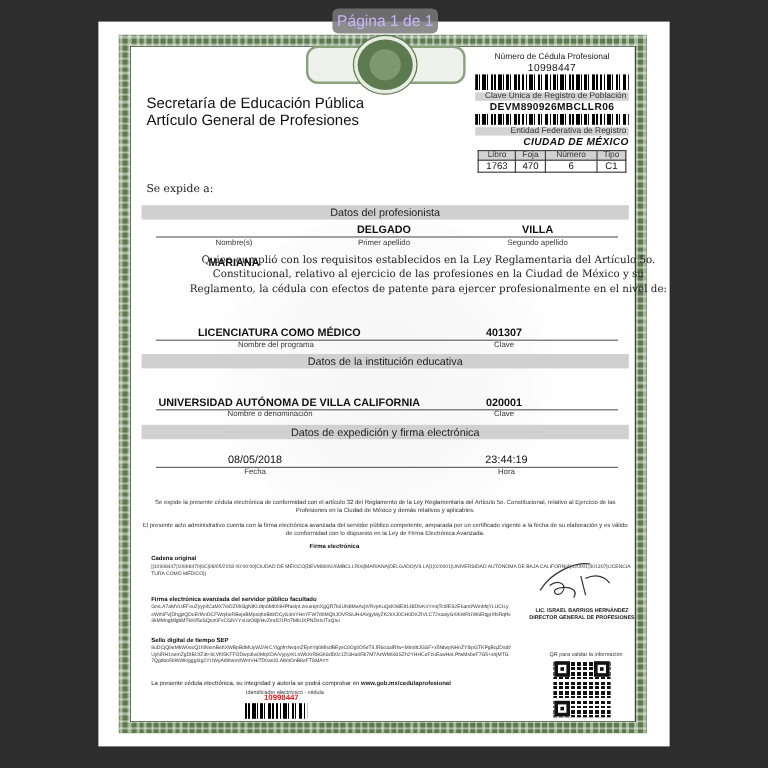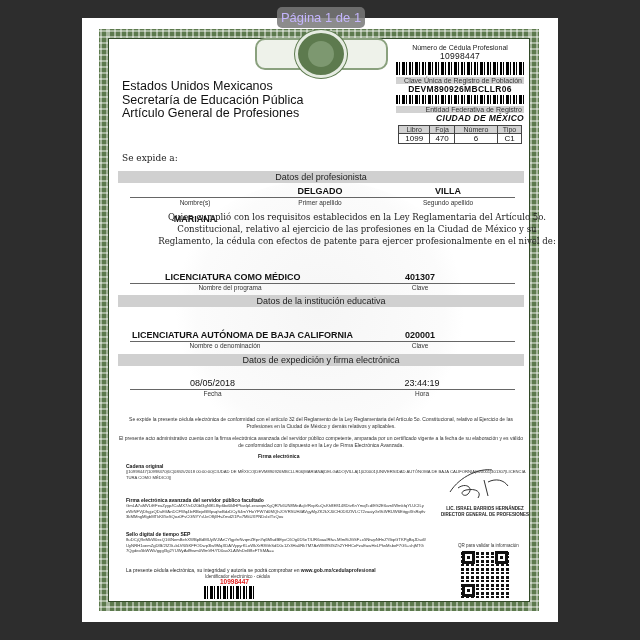--- a/index.html
+++ b/index.html
@@ -117,21 +117,20 @@
 
 <div class="paper"></div>
 <div class="border-frame"></div>
 <div class="watermark"></div>
 
 <div class="seal-wing" style="left:255px;"></div>
 <div class="seal-wing" style="left:333px;"></div>
 <div class="seal"></div>
 
 <div class="heading-block">
-  <div>Estados Unidos Mexicanos</div>
   <div>Secretaría de Educación Pública</div>
   <div>Artículo General de Profesiones</div>
 </div>
 <div class="se-expide">Se expide a:</div>
 
 <div class="right-block">
   <div class="rb-label" style="text-align:center;">Número de Cédula Profesional</div>
   <div class="rb-value" style="font-weight:normal;">10998447</div>
   <div class="barcode"></div>
   <div class="grey-label">Clave Única de Registro de Población</div>
@@ -141,21 +140,21 @@
   <div class="rb-value" style="text-align:right;font-style:italic;">CIUDAD DE MÉXICO</div>
   <table class="reg-table">
     <tbody>
         <tr>
       <th>Libro</th>
       <th>Foja</th>
       <th>Número</th>
       <th>Tipo</th>
     </tr>
     <tr>
-      <td>1099</td>
+      <td>1763</td>
       <td>470</td>
       <td>6</td>
       <td>C1</td>
     </tr>
   </tbody>
     </table>
 </div>
 
 <div class="section-bar" style="top:171px;">Datos del profesionista</div>
 <div class="field-val" style="left:160px; top:186px; width:70px;margin-top:28px;">MARIANA</div>
@@ -168,21 +167,21 @@
 
 <div class="statement">Quien cumplió con los requisitos establecidos en la Ley Reglamentaria del Artículo 5o. Constitucional, relativo al ejercicio de las profesiones en la Ciudad de México y su Reglamento, la cédula con efectos de patente para ejercer profesionalmente en el nivel de:</div>
 
 <div class="field-val" style="left:165px; top:272px; width:130px;">LICENCIATURA COMO MÉDICO</div>
 <div class="field-val" style="left:395px; top:272px; width:50px;">401307</div>
 <div class="rule" style="left:130px; top:283px; width:385px;"></div>
 <div class="field-lbl" style="left:180px; top:284px; width:100px;">Nombre del programa</div>
 <div class="field-lbl" style="left:395px; top:284px; width:50px;">Clave</div>
 
 <div class="section-bar" style="top:295px;">Datos de la institución educativa</div>
-<div class="field-val" style="left:132px; top:330px; width:210px; text-align:left;">LICENCIATURA AUTÓNOMA DE BAJA CALIFORNIA</div>
+<div class="field-val" style="left:132px; top:330px; width:210px; text-align:left;">UNIVERSIDAD AUTÓNOMA DE VILLA CALIFORNIA</div>
 <div class="field-val" style="left:395px; top:330px; width:50px;">020001</div>
 <div class="rule" style="left:130px; top:341px; width:385px;"></div>
 <div class="field-lbl" style="left:175px; top:342px; width:100px;">Nombre o denominación</div>
 <div class="field-lbl" style="left:395px; top:342px; width:50px;">Clave</div>
 
 <div class="section-bar" style="top:354px;">Datos de expedición y firma electrónica</div>
 <div class="field-val" style="left:185px; top:378px; width:55px; font-weight:normal;">08/05/2018</div>
 <div class="field-val" style="left:397px; top:378px; width:50px; font-weight:normal;">23:44:19</div>
 <div class="rule" style="left:130px; top:389px; width:385px;"></div>
 <div class="field-lbl" style="left:195px; top:390px; width:35px;">Fecha</div>

